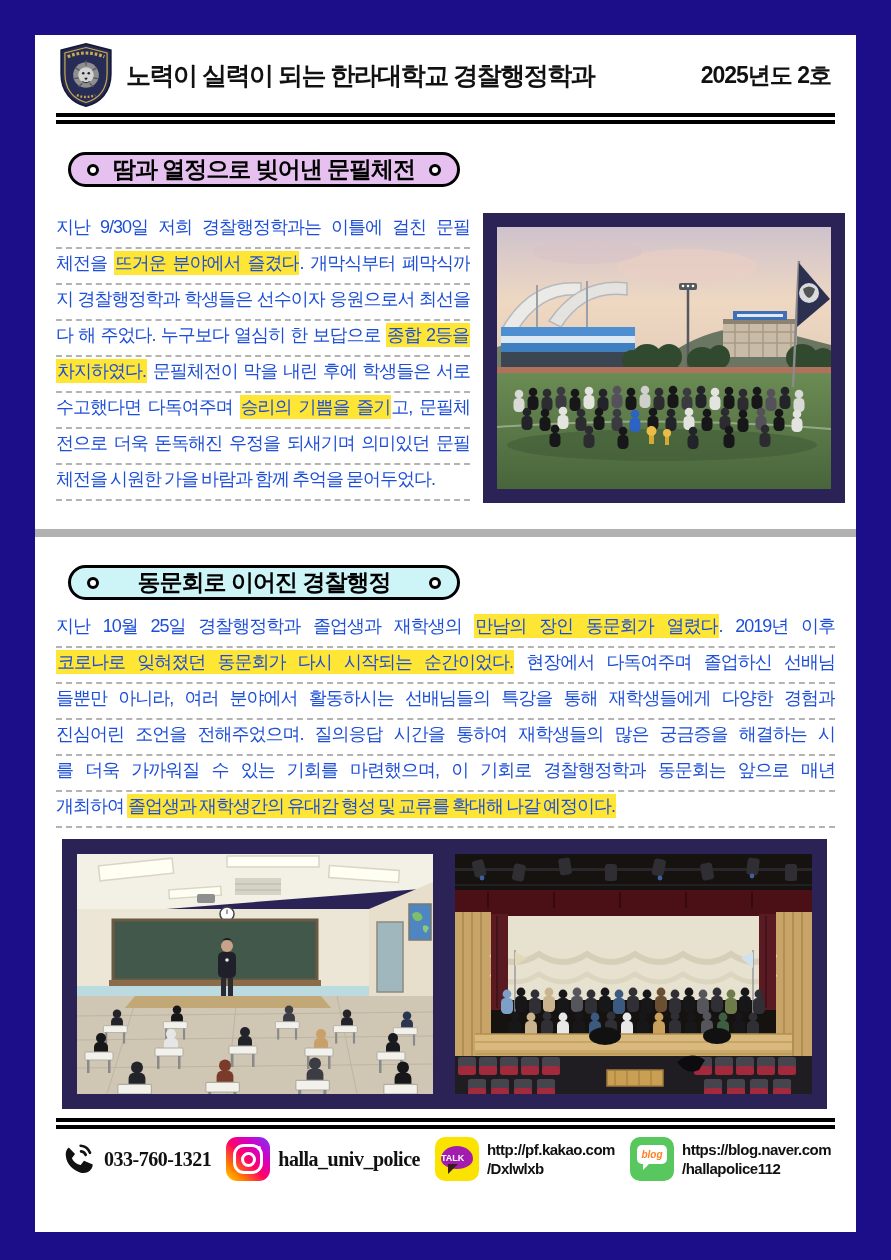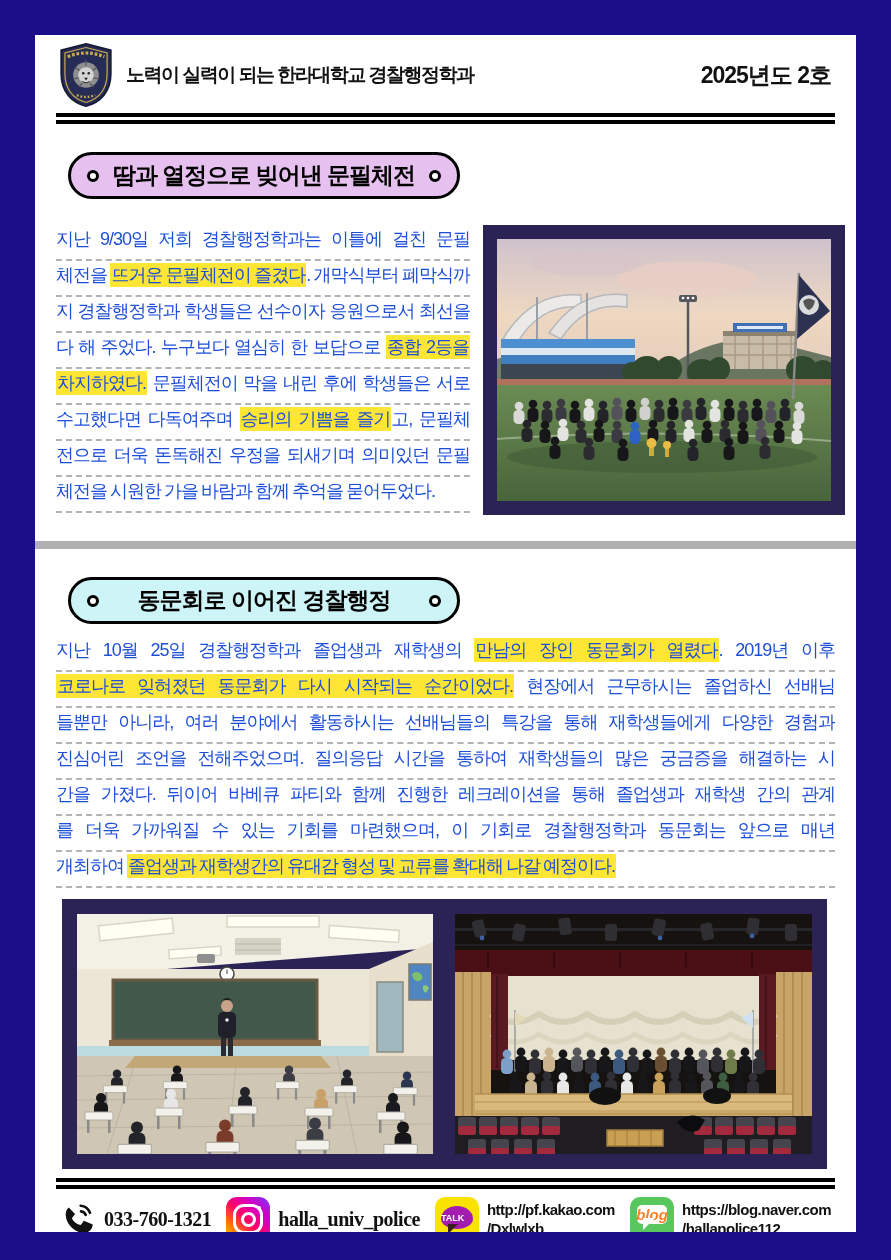--- a/index.html
+++ b/index.html
@@ -9,26 +9,26 @@
     font-family: "Liberation Sans", sans-serif;
     position: relative; overflow: hidden;
   }
   .page {
     position: absolute; left:35px; top:35px; width:821px; height:1197px;
     background:#fff; padding:0 21px; overflow:hidden;
   }
   
   .header { margin-top:6px; height:68px; display:flex; align-items:center; gap:10px; }
   .logo { width:60px; height:66px; flex:0 0 auto; }
-  .htitle { font-size:19px; font-weight:800; letter-spacing:-1.5px; color:#111; flex:1 1 auto; }
+  .htitle { font-size:25px; font-weight:800; letter-spacing:-1.5px; color:#111; flex:1 1 auto; }
   .hedition { font-size:23px; font-weight:700; letter-spacing:-1px; color:#111; padding-right:4px; }
   .dbl { margin-top:4px; height:11px;
          background:linear-gradient(#000 0 4px, transparent 4px 7px, #000 7px 11px); }
   
-  .pill { width:392px; height:47px; margin:28px 0 0 12px; border:3px solid #000;
+  .pill { width:392px; height:35px; margin:28px 0 0 12px; border:3px solid #000;
           border-radius:26px; display:flex; align-items:center; justify-content:center;
           position:relative; }
   .pill.purple { background: var(--pill-purple,#e6c0ee); }
   .pill.cyan   { background: var(--pill-cyan,#cdf4f6); }
   .pill .ptitle { font-size:23px; font-weight:800; letter-spacing:-1px; color:#000; }
   .pill .dot { position:absolute; top:50%; transform:translateY(-50%);
                width:12px; height:12px; border-radius:50%; background:#fff; border:3.5px solid #000; }
   .pill .dot.l { left:16px; } .pill .dot.r { right:16px; }
   
   .tline { font-size:18px; font-weight:400; letter-spacing:-1px; word-spacing:-1px;
@@ -67,21 +67,21 @@
                 background:#a21caf; display:flex; align-items:center; justify-content:flex-start; }
   .kakao .bub:after { content:""; position:absolute; left:7px; bottom:-5px; border:5px solid transparent;
                       border-top-color:#3a1d1d; border-left-color:#3a1d1d; }
   .kakao .bub span { color:#fff; font-size:9px; font-weight:800; letter-spacing:0; }
   .nblog { width:44px; height:44px; border-radius:10px; background:var(--naver-green,#57c75e);
            position:relative; flex:0 0 auto; }
   .nblog .bub { position:absolute; left:7px; top:8px; width:30px; height:19px; border-radius:5px;
                 background:#fff; display:flex; align-items:center; justify-content:center; }
   .nblog .bub:after { content:""; position:absolute; left:6px; bottom:-6px; border:6px solid transparent;
                       border-top-color:#fff; border-left-color:#fff; }
-  .nblog .bub span { color:#ff7f27; font-size:15px; font-weight:800; font-style:italic; }
+  .nblog .bub span { color:#ff7f27; font-size:10px; font-weight:800; font-style:italic; }
 </style>
 </head>
 <body>
 
 <div class="page">
 
   <div class="header">
     <svg class="logo" viewBox="0 0 64 72">
       <path d="M32 2 L59 9 V35 C59 55 47 66 32 70 C17 66 5 55 5 35 V9 Z" fill="#262c55" stroke="#171b38" stroke-width="2"></path>
       <path d="M32 6 L55 12 V34 C55 52 45 62 32 66 C19 62 9 52 9 34 V12 Z" fill="none" stroke="#c9a94e" stroke-width="1.3"></path>
@@ -110,21 +110,21 @@
 
   <div class="pill purple">
     <span class="dot l"></span>
     <span class="ptitle">땀과 열정으로 빚어낸 문필체전</span>
     <span class="dot r"></span>
   </div>
 
   <div class="sec1row">
     <div class="sec1col">
         <div class="tline"><span>지난 9/30일 저희 경찰행정학과는 이틀에 걸친 문필</span></div>
-        <div class="tline"><span>체전을 </span><mark>뜨거운 문필체전이 즐겼다</mark><span>. 개막식부터 폐막식까</span></div>
+        <div class="tline"><span>체전을 </span><mark>뜨거운 분야에서 즐겼다</mark><span>. 개막식부터 폐막식까</span></div>
         <div class="tline"><span>지 경찰행정학과 학생들은 선수이자 응원으로서 최선을</span></div>
         <div class="tline"><span>다 해 주었다. 누구보다 열심히 한 보답으로 </span><mark>종합 2등을</mark></div>
         <div class="tline"><mark>차지하였다.</mark><span> 문필체전이 막을 내린 후에 학생들은 서로</span></div>
         <div class="tline"><span>수고했다면 다독여주며 </span><mark>승리의 기쁨을 즐기</mark><span>고, 문필체</span></div>
         <div class="tline"><span>전으로 더욱 돈독해진 우정을 되새기며 의미있던 문필</span></div>
         <div class="tline tlast"><span>체전을 시원한 가을 바람과 함께 추억을 묻어두었다.</span></div>
       </div>
 
     <div class="frame1">
       <svg viewBox="0 0 334 262">
@@ -263,24 +263,23 @@
   <div class="divider"></div>
 
   <div class="pill cyan">
     <span class="dot l"></span>
     <span class="ptitle">동문회로 이어진 경찰행정</span>
     <span class="dot r"></span>
   </div>
 
   <div class="para2">
       <div class="tline"><span>지난 10월 25일 경찰행정학과 졸업생과 재학생의 </span><mark>만남의 장인 동문회가 열렸다</mark><span>. 2019년 이후</span></div>
-      <div class="tline"><mark>코로나로 잊혀졌던 동문회가 다시 시작되는 순간이었다.</mark><span> 현장에서 근무하시는 졸업하신 선배님</span></div>
+      <div class="tline"><mark>코로나로 잊혀졌던 동문회가 다시 시작되는 순간이었다.</mark><span> 현장에서 다독여주며 졸업하신 선배님</span></div>
       <div class="tline"><span>들뿐만 아니라, 여러 분야에서 활동하시는 선배님들의 특강을 통해 재학생들에게 다양한 경험과</span></div>
       <div class="tline"><span>진심어린 조언을 전해주었으며. 질의응답 시간을 통하여 재학생들의 많은 궁금증을 해결하는 시</span></div>
-      <div class="tline"><span>간을 가졌다. 뒤이어 바베큐 파티와 함께 진행한 레크레이션을 통해 졸업생과 재학생 간의 관계</span></div>
       <div class="tline"><span>를 더욱 가까워질 수 있는 기회를 마련했으며, 이 기회로 경찰행정학과 동문회는 앞으로 매년</span></div>
       <div class="tline tlast"><span>개최하여 </span><mark>졸업생과 재학생간의 유대감 형성 및 교류를 확대해 나갈 예정이다.</mark></div>
     </div>
 
   <div class="band">
     <svg viewBox="0 0 356 240" style="width:356px">
 
       <polygon points="0,0 356,0 356,34 0,62" fill="#f3f0e6"></polygon>
       <g fill="#fffef2" stroke="#d8d5c5" stroke-width="1.5">
         <rect x="22" y="8" width="74" height="15" transform="rotate(-6 59 15)"></rect>

